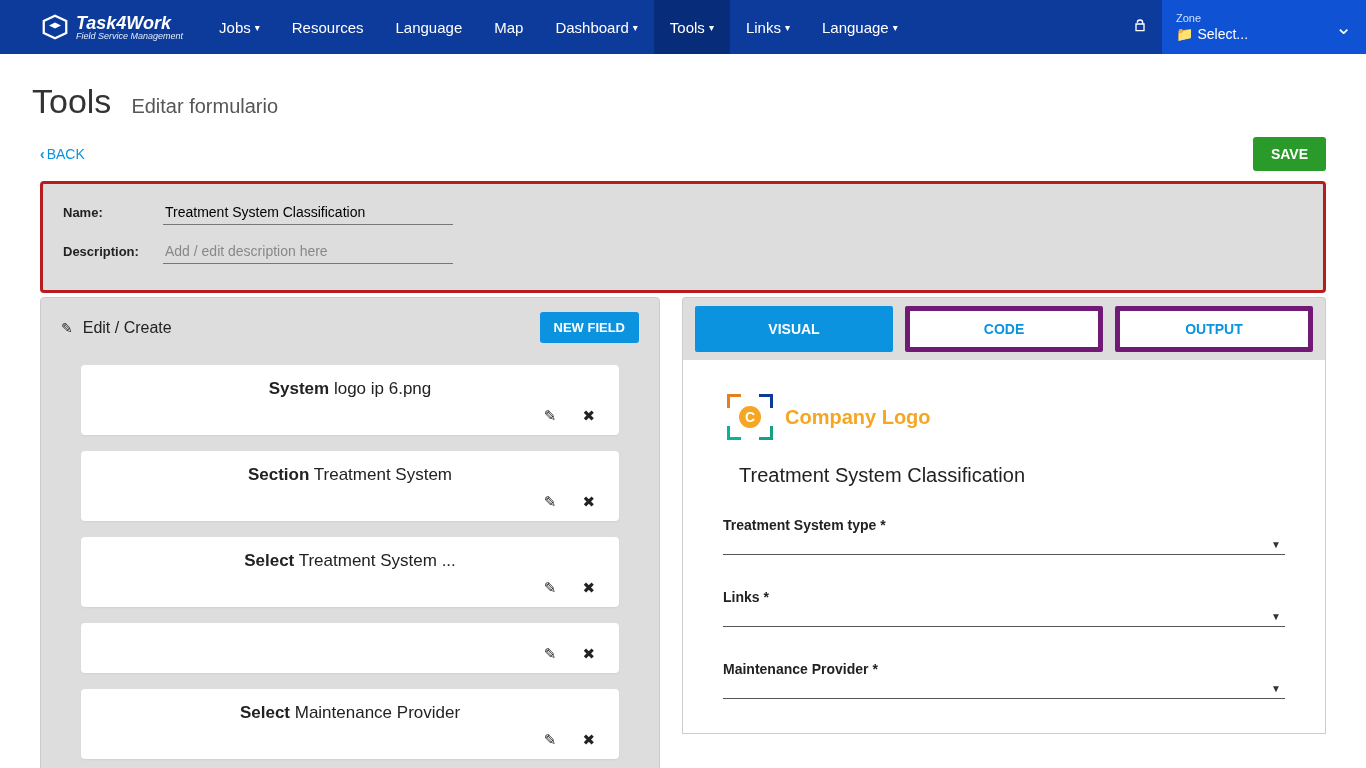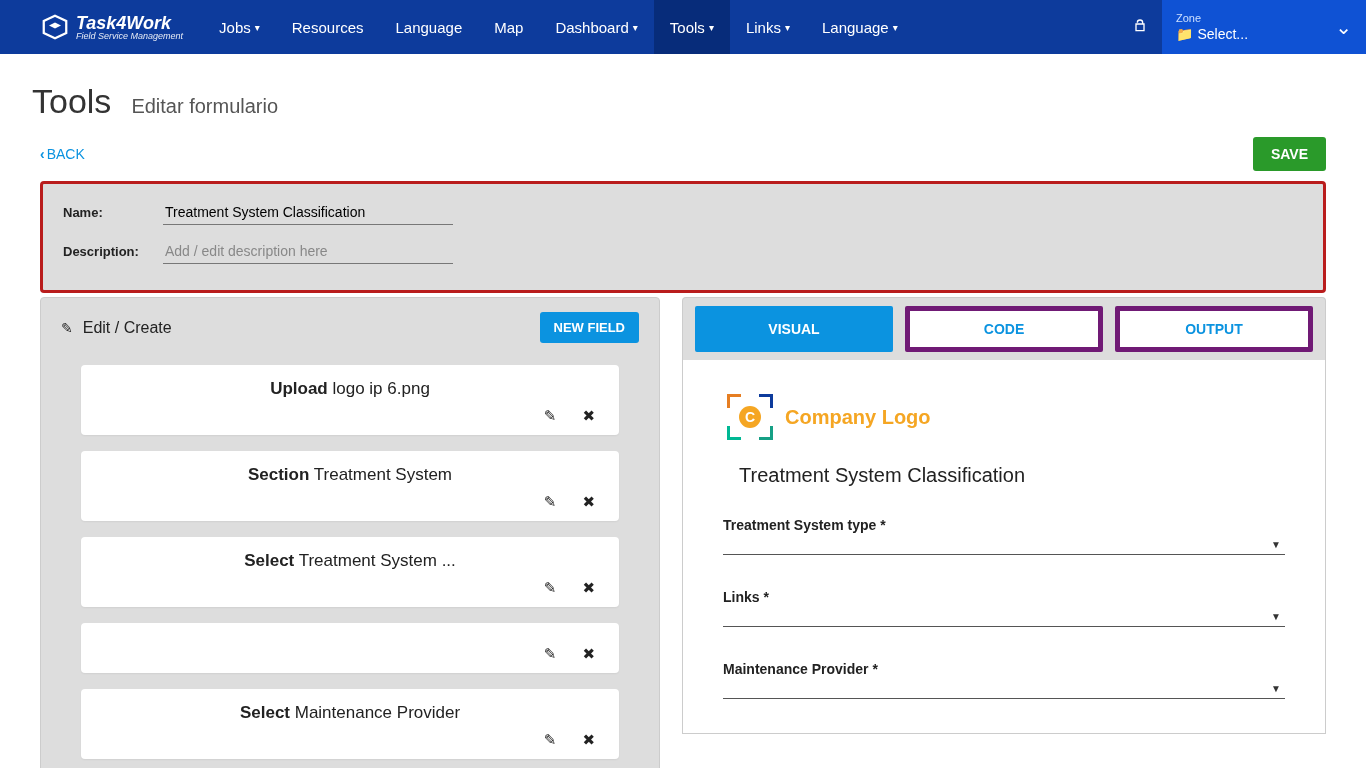--- a/index.html
+++ b/index.html
@@ -146,21 +146,21 @@
   <div class="pane left-pane">
     <div class="left-header">
       <div class="left-header-left">
         <span class="pencil">✎</span>
         <span>Edit / Create</span>
       </div>
       <button class="newfield-btn">NEW FIELD</button>
     </div>
     <div class="cards" id="cards">
         <div class="card">
-          <div class="card-title"><b>Upload</b> logo ip 6.png</div>
+          <div class="card-title"><b>System</b> logo ip 6.png</div>
           <div class="card-actions">
             <span class="card-act">✎</span>
             <span class="card-act">✖</span>
           </div>
         </div>
         <div class="card">
           <div class="card-title"><b>Section</b> Treatment System</div>
           <div class="card-actions">
             <span class="card-act">✎</span>
             <span class="card-act">✖</span>

